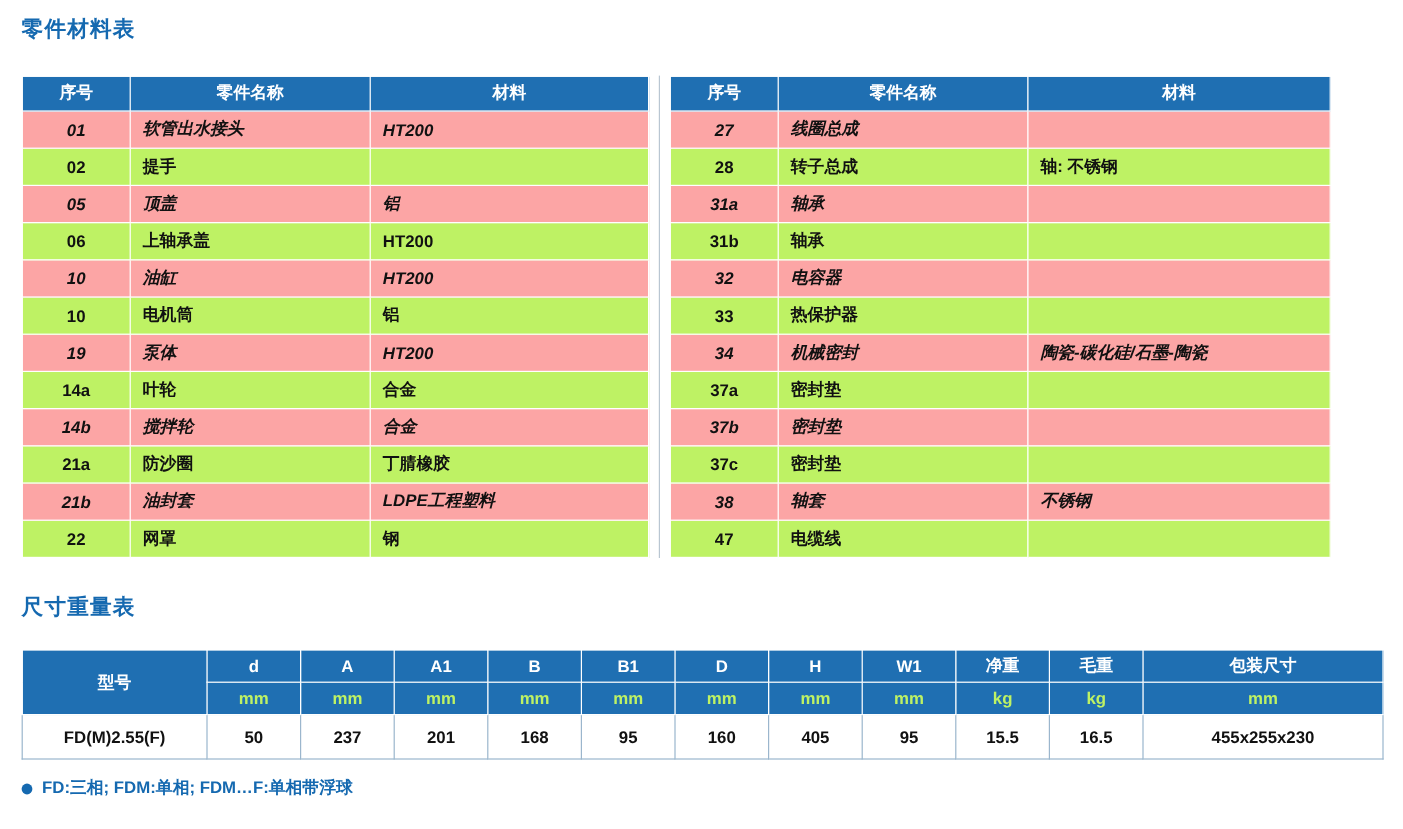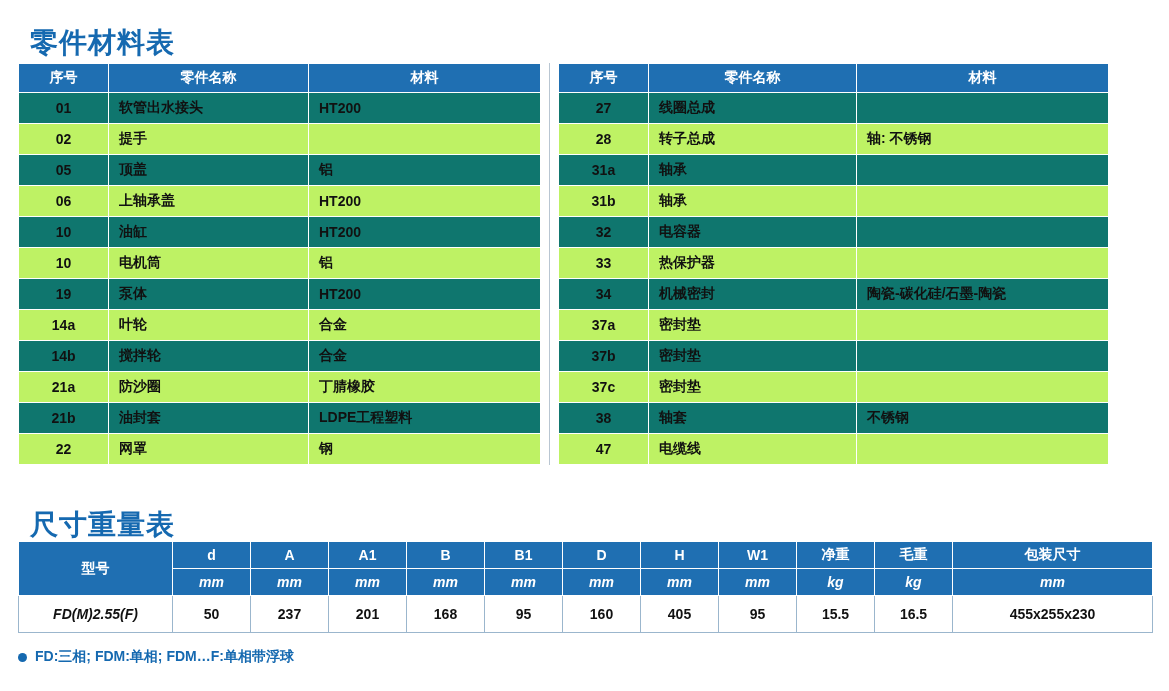--- a/index.html
+++ b/index.html
@@ -15,24 +15,24 @@
     overflow: hidden;
   }
   .page {
     position: relative;
     width: 1169px;
     height: 691px;
     padding: 0;
   }
 
   h2.section-title {
-    font-size: 28px;
+    font-size: 18px;
     font-weight: bold;
     color: #1569b0;
-    margin: 12px;
+    margin: 0;
     letter-spacing: 1px;
   }
   #parts-title {
     position: absolute;
     left: 18px;
     top: 12px;
   }
   #dims-title {
     position: absolute;
     left: 18px;
@@ -63,21 +63,22 @@
   }
   table.parts thead th {
     background: #1f6fb2;
     color: #ffffff;
     text-align: center;
     font-size: 14px;
     height: 28px;
     border: 1px solid #ffffff;
   }
   table.parts tbody tr.odd td {
-    background: #0f766e;
+    background: #fca5a5;
+    font-style: italic;
   }
   table.parts tbody tr.even td {
     background: #bef264;
   }
   table.parts td.c-no {
     text-align: center;
   }
   table.parts td.c-name,
   table.parts td.c-mat {
     text-align: left;
@@ -117,37 +118,35 @@
     text-align: center;
     font-weight: bold;
   }
   table.dims th.hdr {
     background: #1f6fb2;
     color: #ffffff;
     height: 24px;
   }
   table.dims th.unit {
     background: #1f6fb2;
-    color: #ffffff;
+    color: #bef264;
     height: 24px;
     font-weight: bold;
-    font-style: italic;
   }
   table.dims th.model {
     background: #1f6fb2;
     color: #ffffff;
   }
   table.dims td {
     background: #ffffff;
     height: 34px;
     border: 1px solid #9bb6cd;
   }
   table.dims td.model-cell {
     text-align: center;
-    font-style: italic;
   }
 
   .note {
     position: absolute;
     left: 18px;
     top: 648px;
     font-size: 14px;
     font-weight: bold;
     color: #1569b0;
     display: flex;

